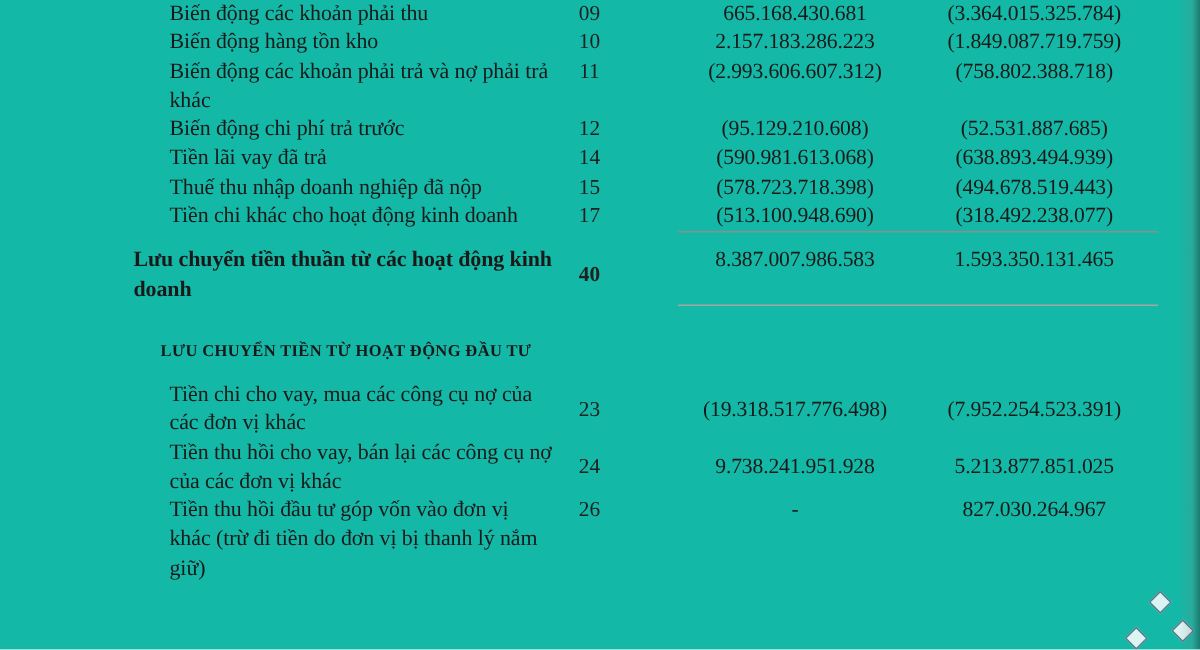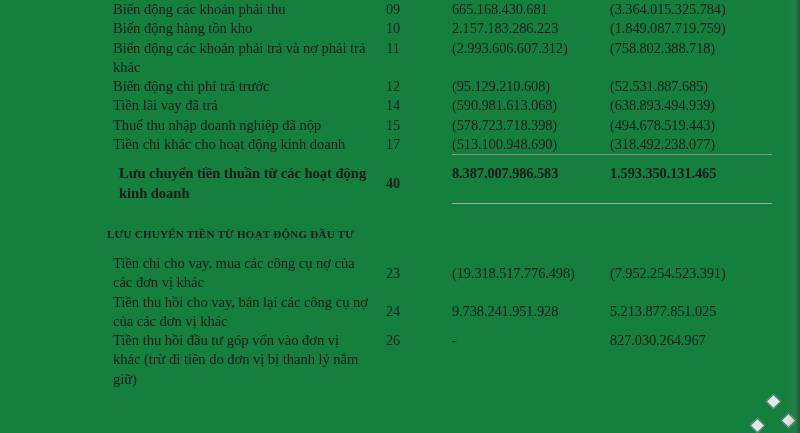--- a/index.html
+++ b/index.html
@@ -7,21 +7,21 @@
     padding: 0;
     background: #ffffff;
   }
   body {
     font-family: "Liberation Serif", "DejaVu Serif", serif;
   }
   #page {
     position: relative;
     width: 800px;
     height: 433px;
-    background: #15803d;
+    background: #14b8a6;
     overflow: hidden;
     color: #191919;
   }
   
   #page::after {
     content: "";
     position: absolute;
     top: 0; right: 0;
     width: 14px; height: 100%;
     background: linear-gradient(to right, rgba(255,255,255,0) 0%, rgba(120,120,120,0.20) 62%, rgba(40,40,40,0.42) 100%);
@@ -62,34 +62,34 @@
   }
   .code {
     font-size: 14.2px;
     line-height: 19.3px;
     text-align: center;
     color: #202020;
   }
   .num {
     font-size: 14.4px;
     line-height: 19.3px;
-    text-align: left;
+    text-align: center;
     padding-right: 2px;
     white-space: nowrap;
     letter-spacing: -0.1px;
   }
   .num.prev { padding-right: 3px; }
 
   
   tr.total .lbl {
     font-weight: bold;
-    padding-left: 119px;
+    padding-left: 89px;
   }
   tr.total .code { font-weight: bold; }
-  tr.total .num  { font-weight: bold; }
+  tr.total .num  { font-weight: normal; }
 
   
   td.code.mid { vertical-align: middle; }
   td.num.mid  { vertical-align: middle; }
 
   .spacer-row td { height: 9px; font-size: 0; line-height: 0; }
   .spacer-row-lg td { height: 20px; font-size: 0; line-height: 0; }
 
   .section-head {
     font-size: 11px;

